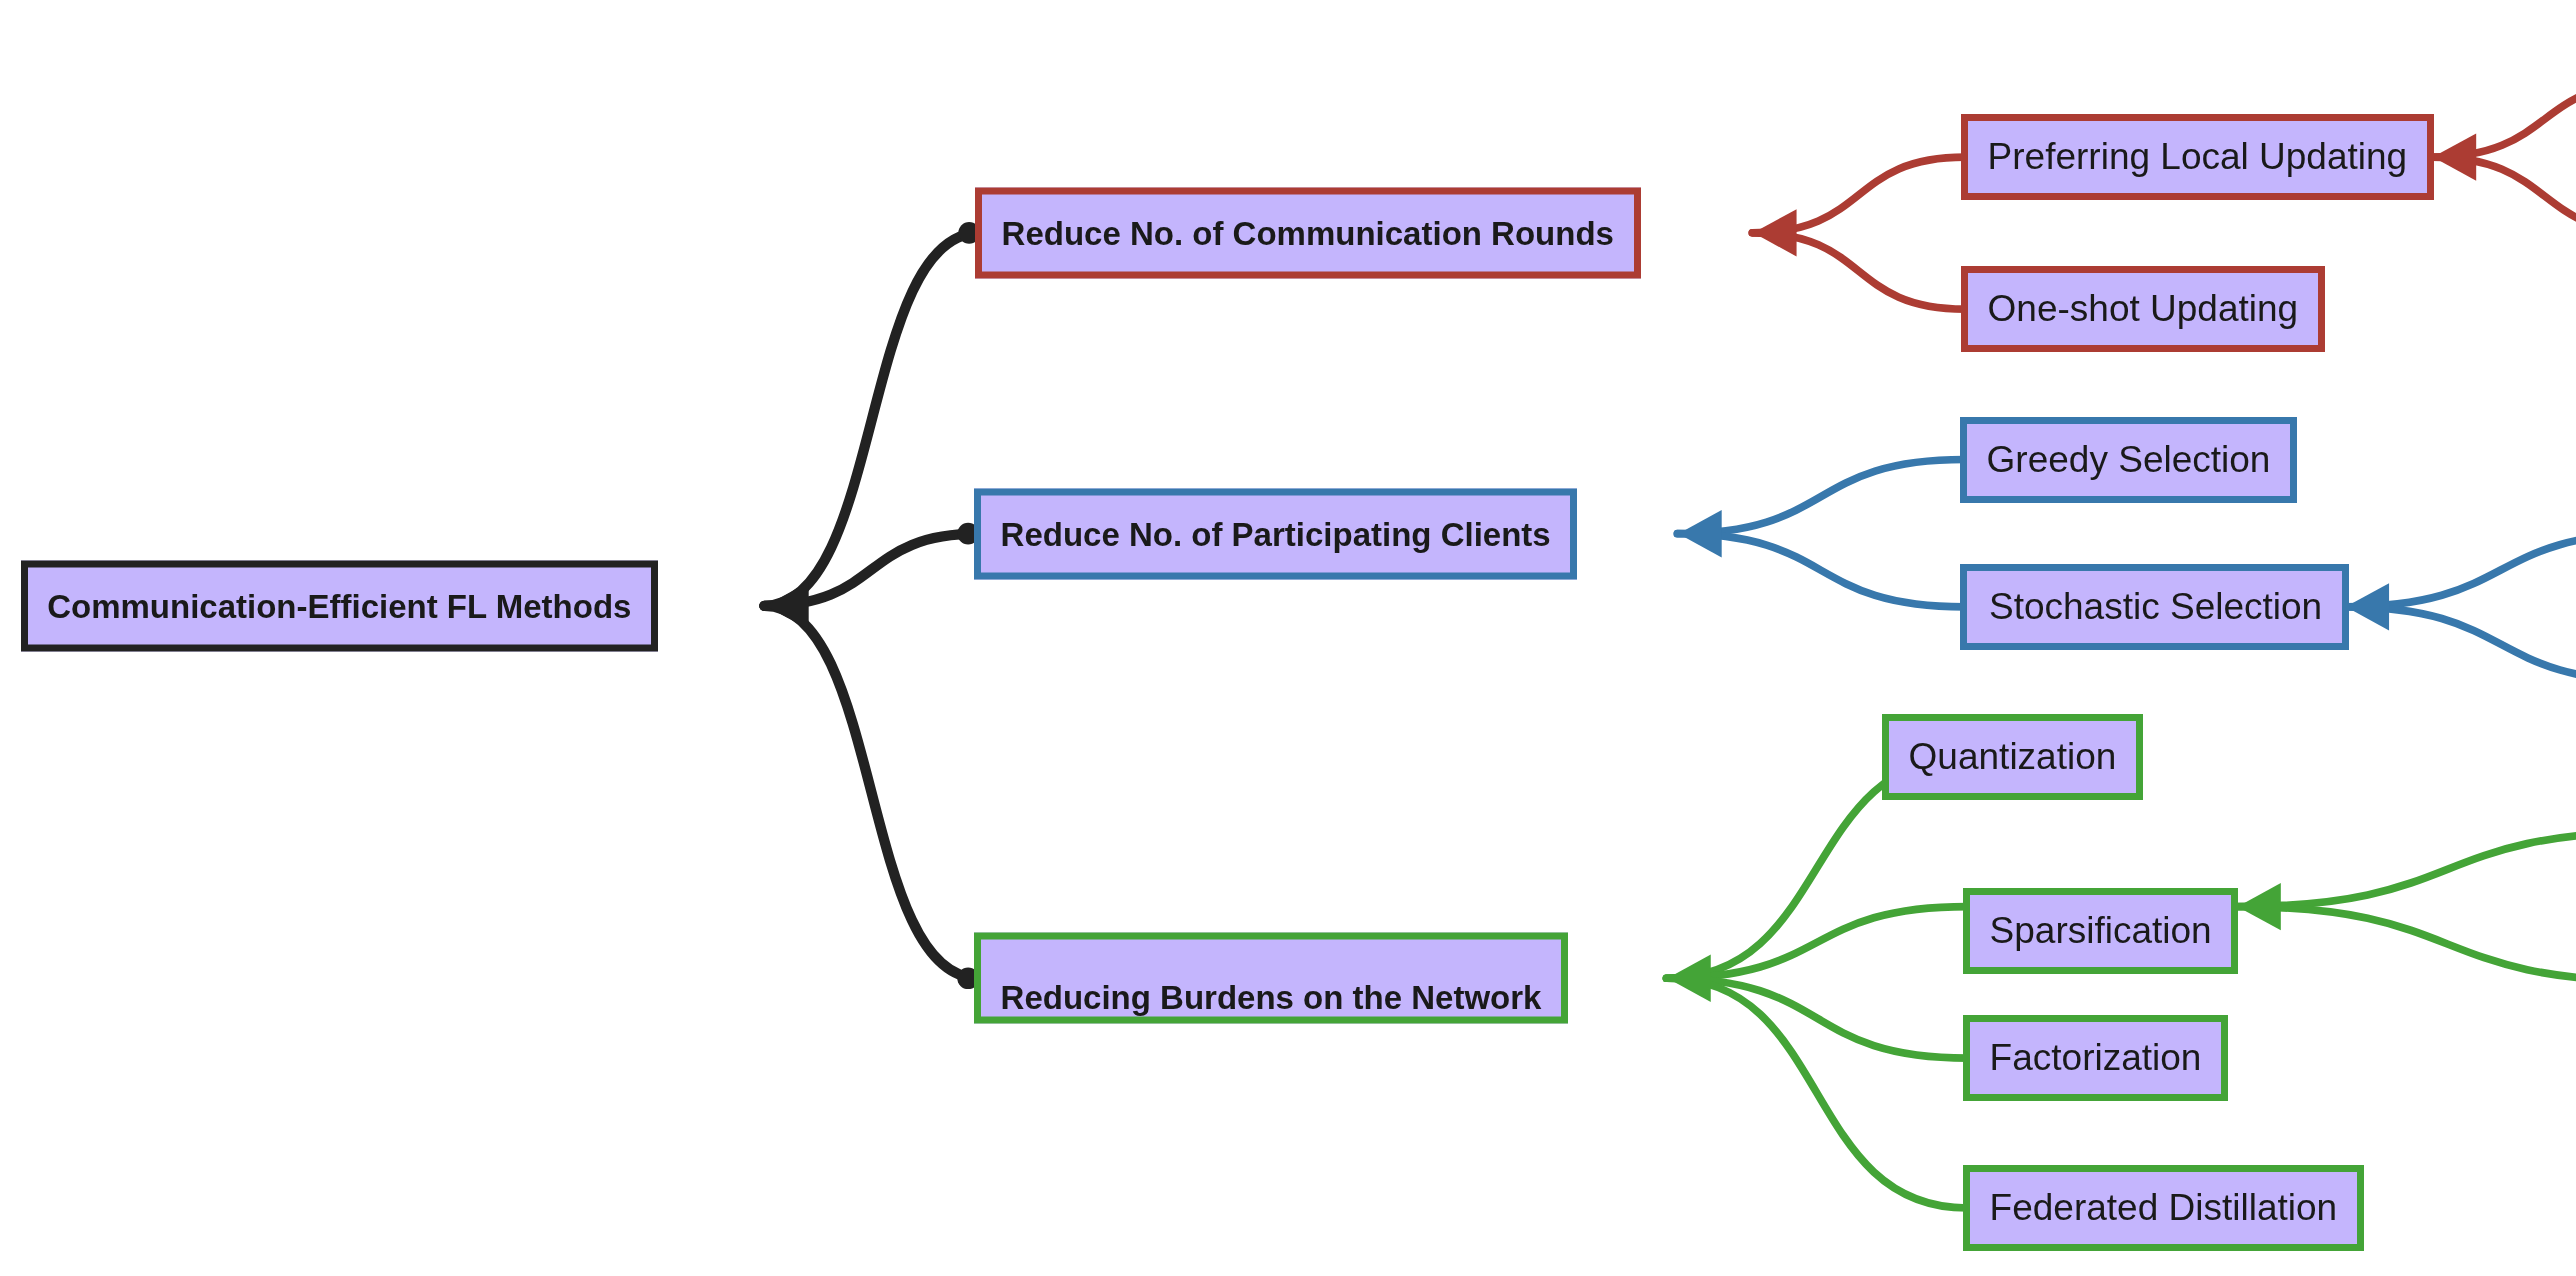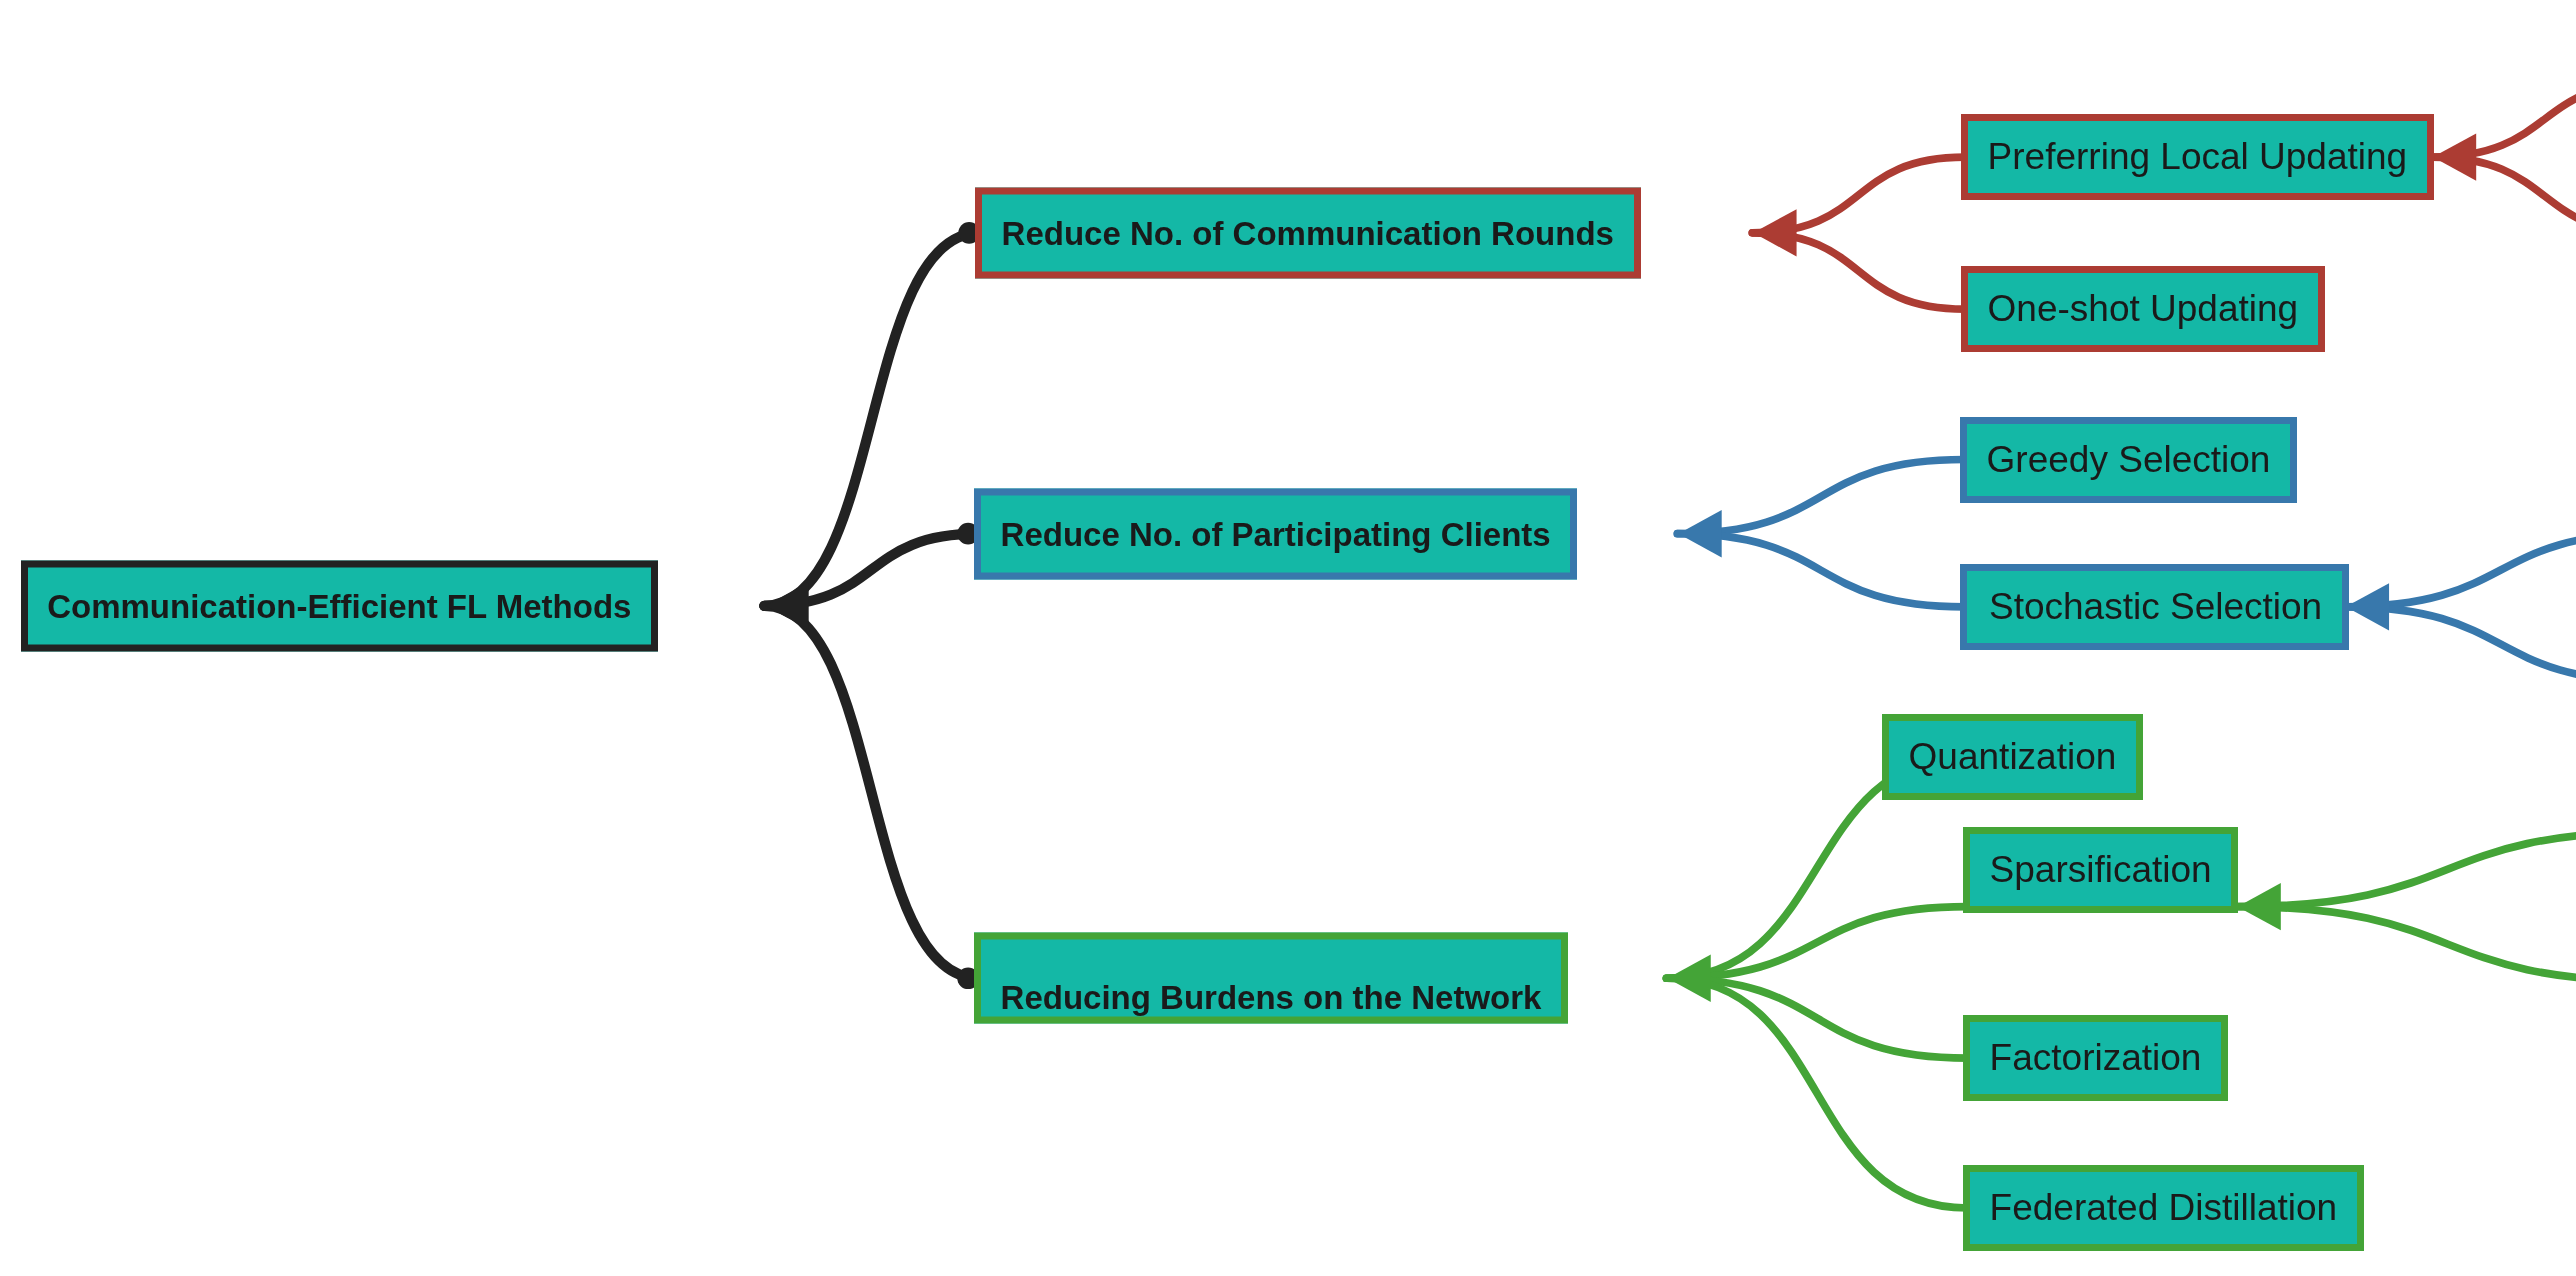--- a/index.html
+++ b/index.html
@@ -7,21 +7,21 @@
     position:relative;
     width:3800px;height:1276px;
     background:#ffffff;
     font-family:"Liberation Sans","DejaVu Sans",sans-serif;
     overflow:hidden;
   }
   #edges{position:absolute;left:0;top:0;}
   .node{
     position:absolute;
     transform:translateY(-50%);
-    background:#14b8a6;
+    background:#c4b5fd;
     display:flex;align-items:center;
     white-space:nowrap;
     box-sizing:border-box;
     border:7.7px solid #222222;
     height:86px;
     padding:0 19.6px;
     font-size:37px;
     color:#1a1a1a;
     z-index:2;
   }
@@ -87,21 +87,21 @@
     </div>
     <div class="node blue" style="left: 1960px; top: 607px; padding-left: 22px;">
       <span>Stochastic Selection</span>
     </div>
     <div class="node green bold" style="left: 974px; top: 978px; align-items: flex-end;">
       <span>Reducing Burdens on the Network</span>
     </div>
     <div class="node green" style="left: 1882px; top: 757px;">
       <span>Quantization</span>
     </div>
-    <div class="node green" style="left: 1963px; top: 870px;">
+    <div class="node green" style="left: 1963px; top: 931px;">
       <span>Sparsification</span>
     </div>
     <div class="node green" style="left: 1963px; top: 1058px; text-align: center;">
       <span>Factorization</span>
     </div>
     <div class="node green" style="left: 1963px; top: 1208px;">
       <span>Federated Distillation</span>
     </div>
   </div>
 

